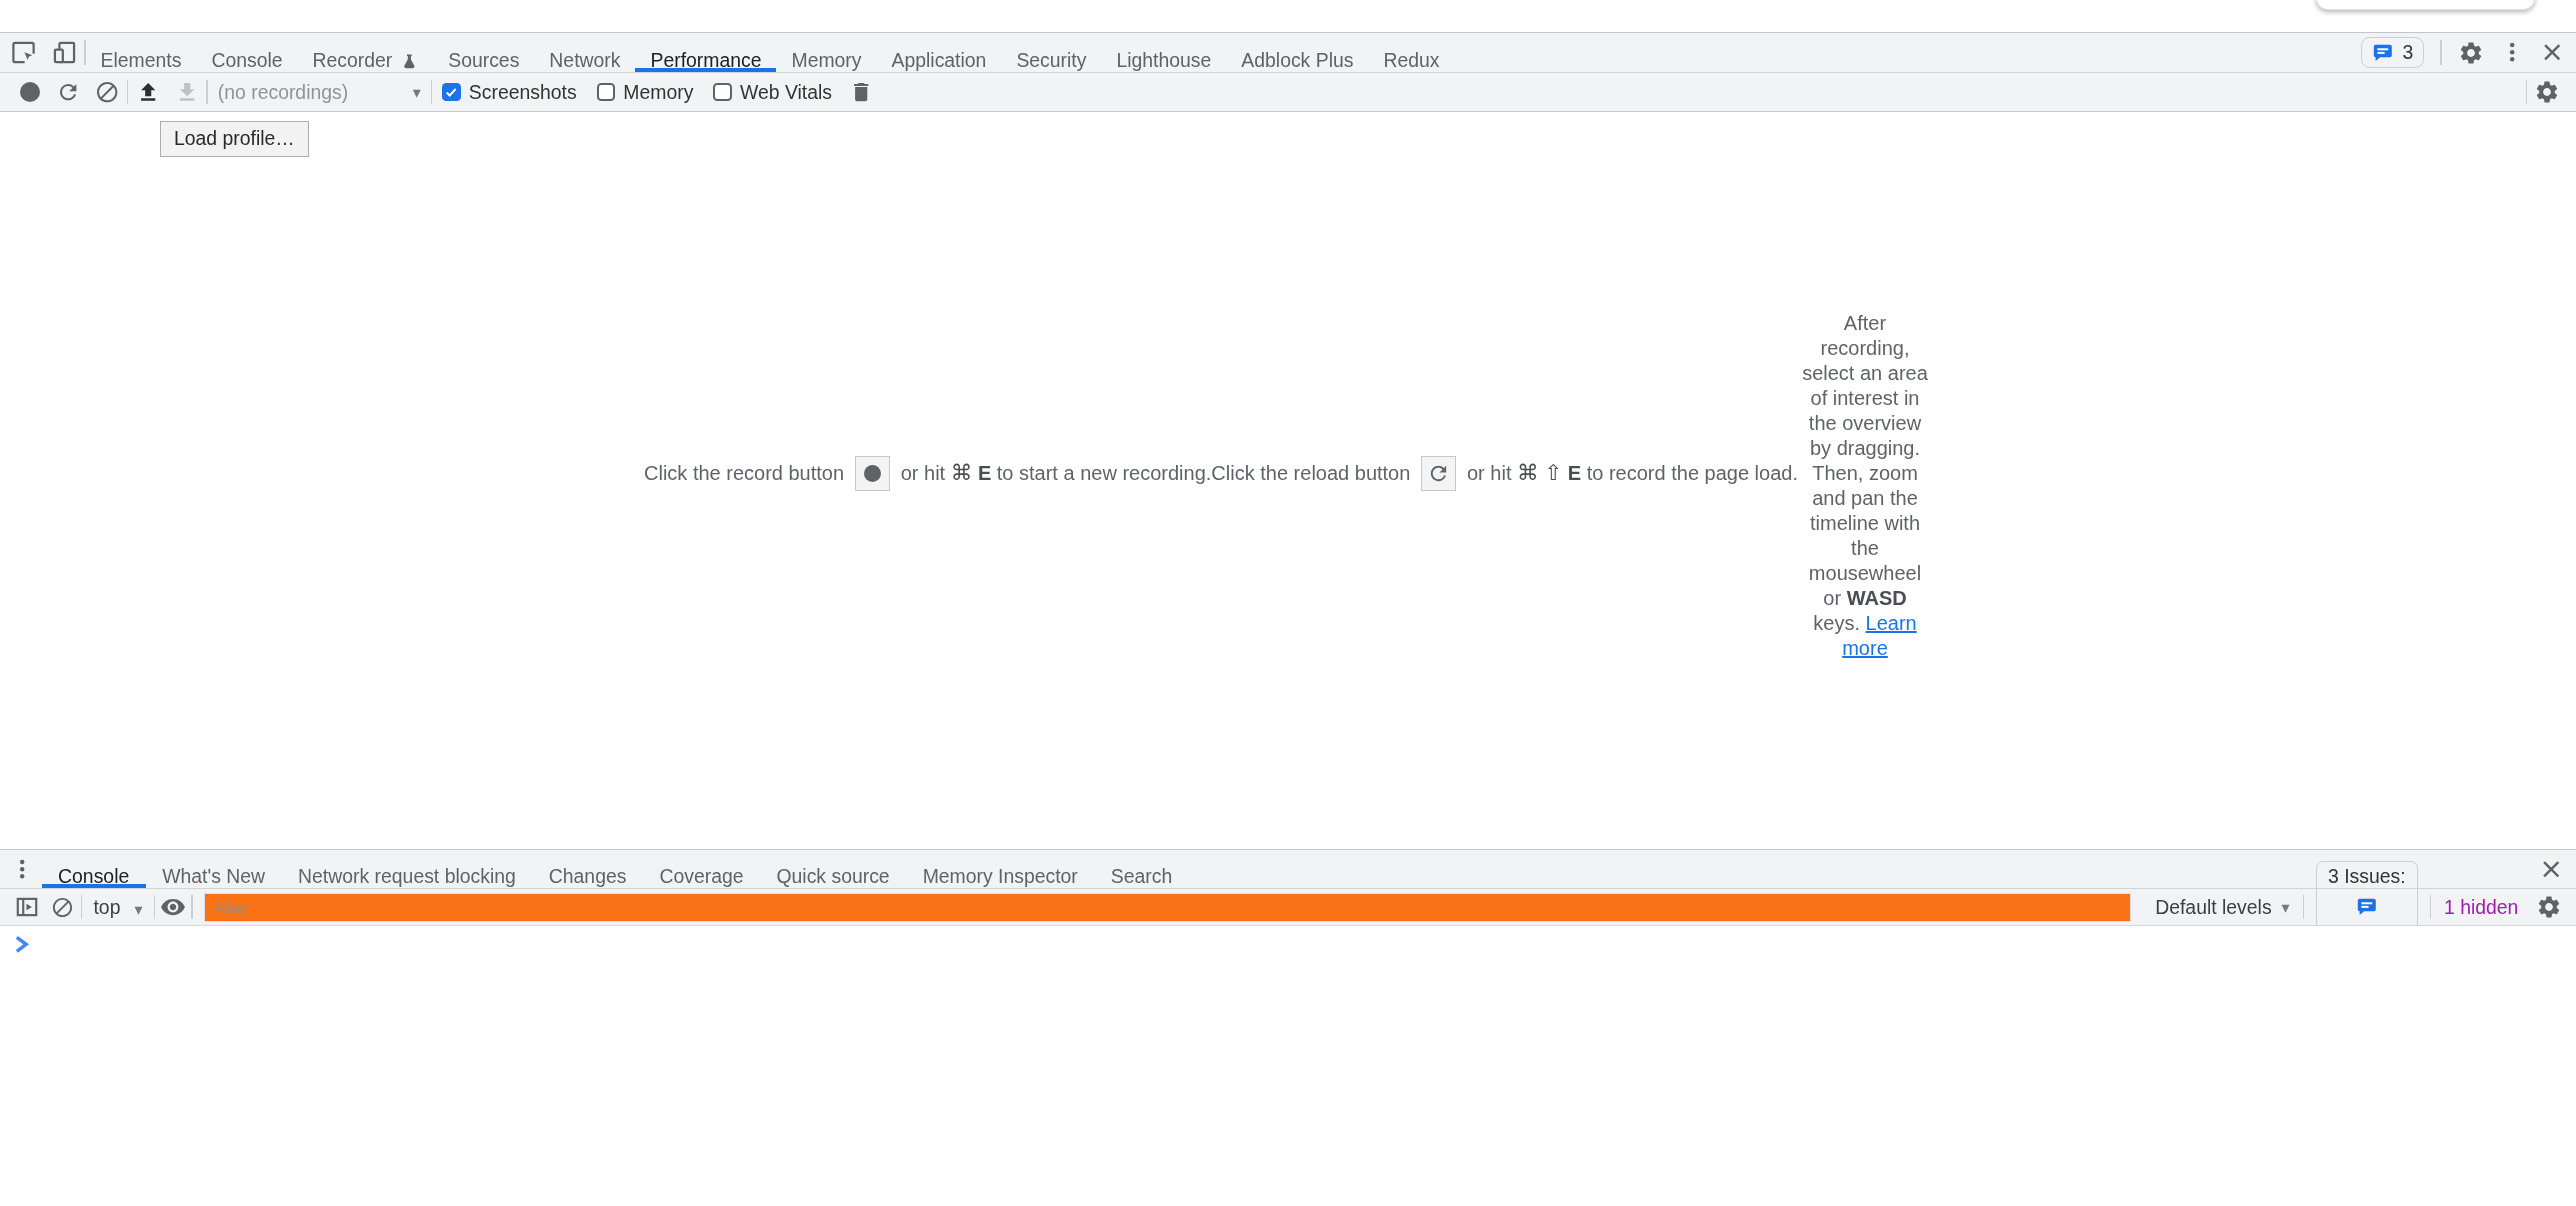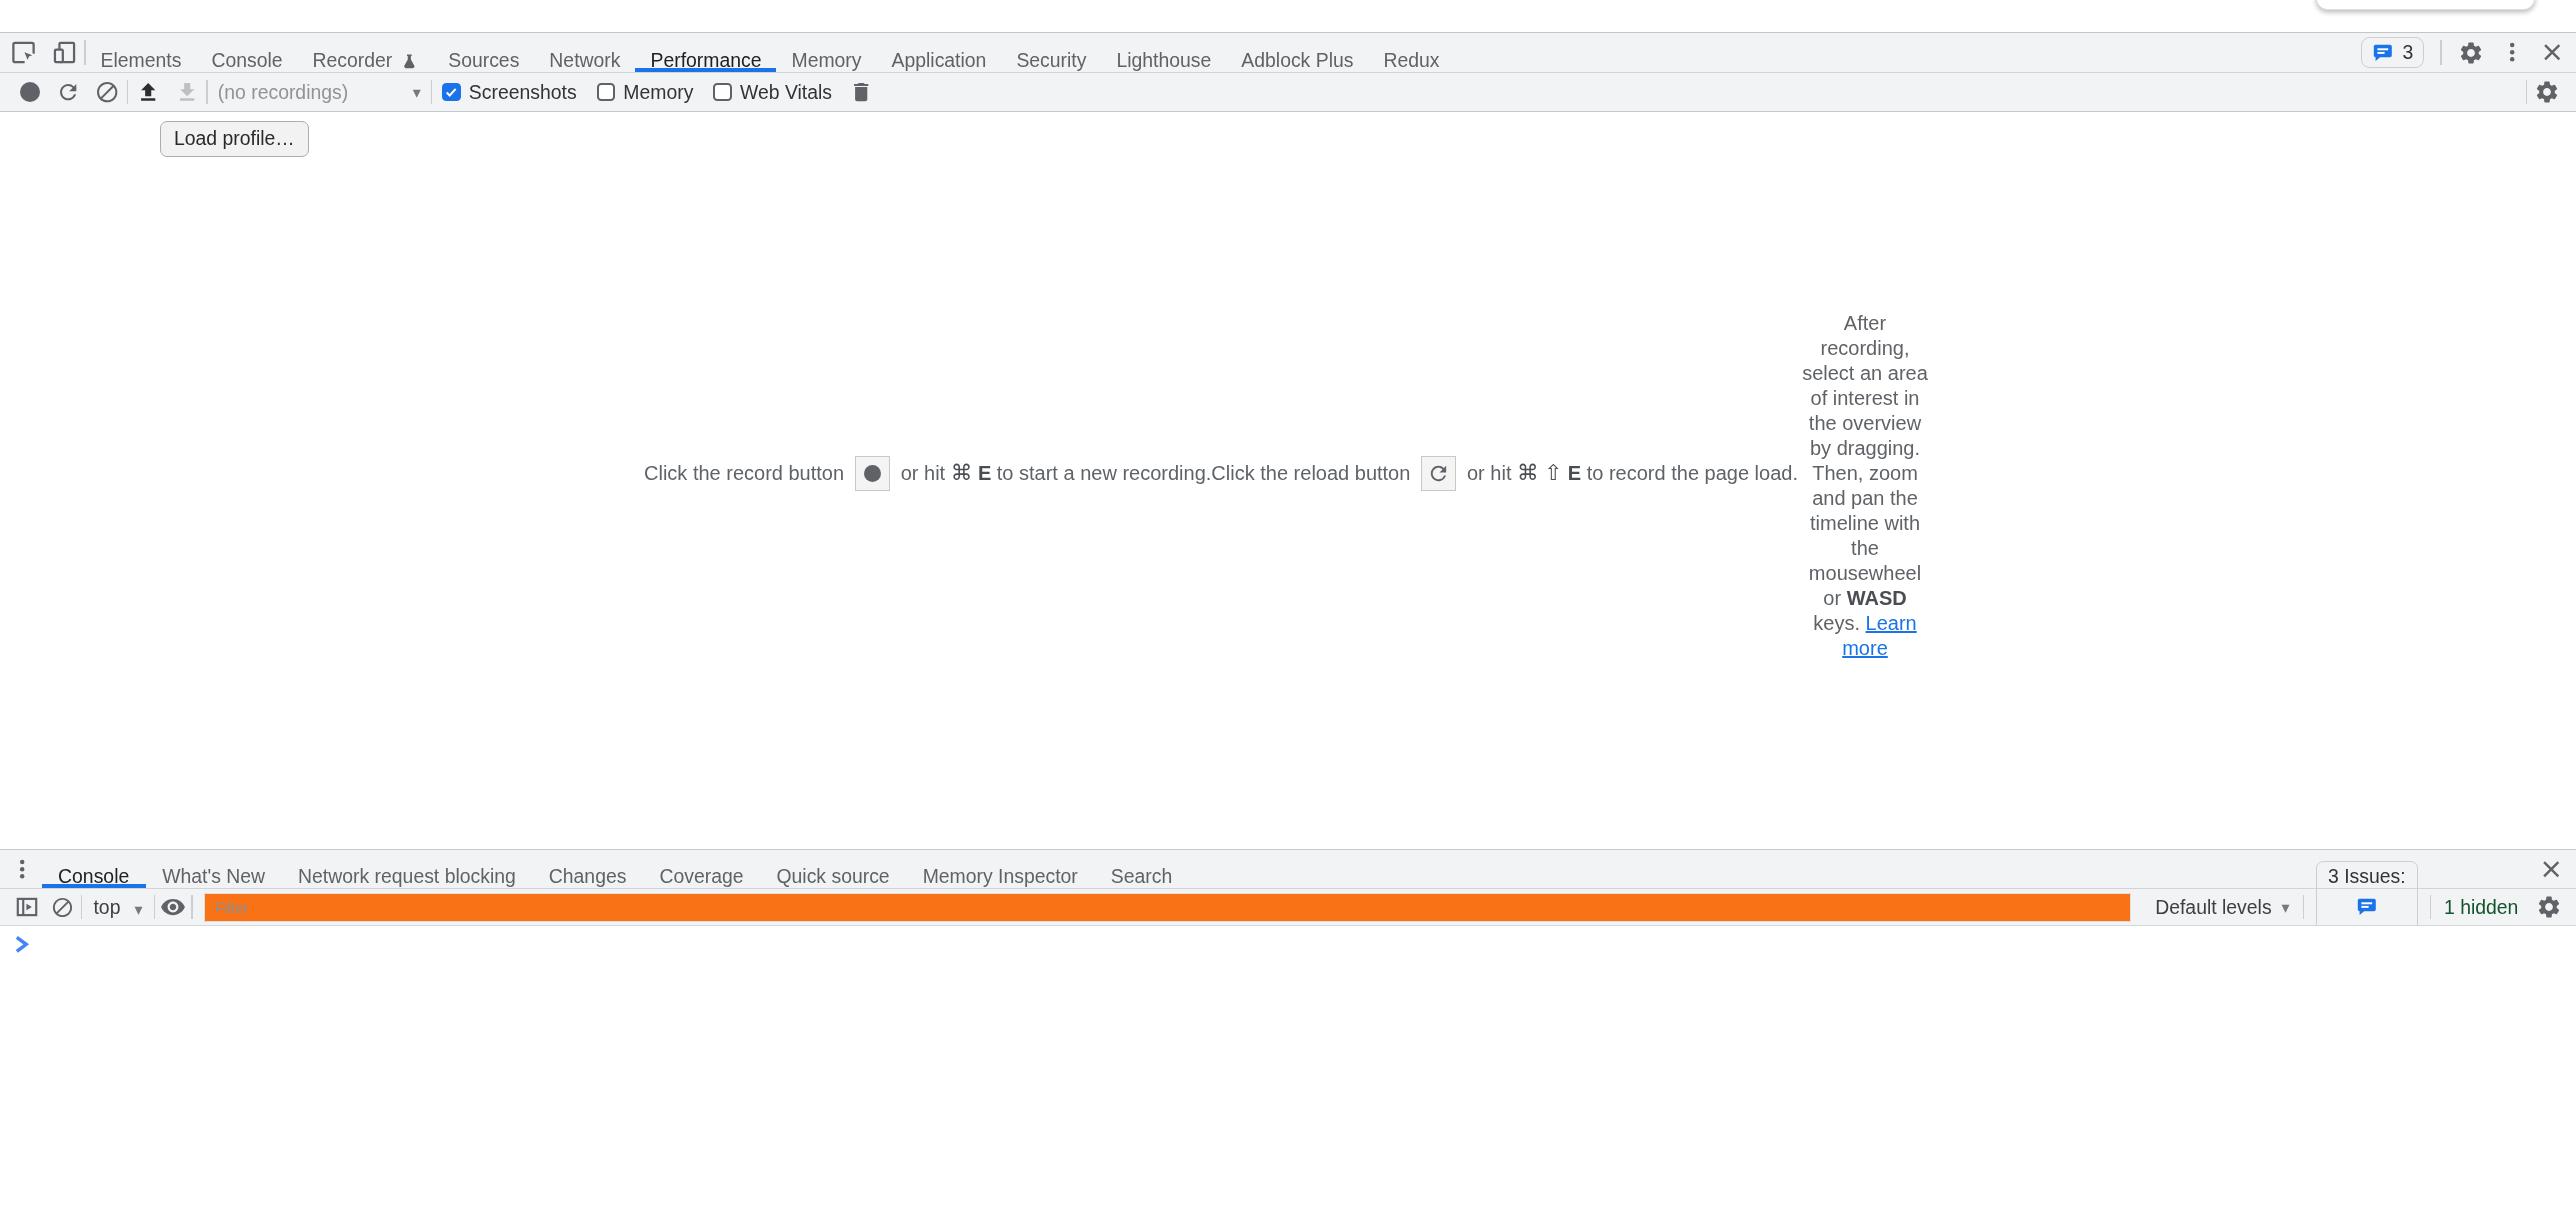--- a/index.html
+++ b/index.html
@@ -67,21 +67,21 @@
   .checkbox { width: 18.7px; height: 18.7px; border-radius: 4.3px; flex: none; }
   .checkbox.checked { background: #1a73e8; display: flex; align-items: center; justify-content: center; }
   .checkbox.unchecked { background: #fff; border: 2.2px solid #5f6368; }
   .check-label { color: #333; }
   .toolbar-spacer { flex: 1; }
 
   
   .main-area { flex: 1; background: #fff; position: relative; }
   .tooltip {
     position: absolute; left: 160px; top: 8.6px;
-    background: #f2f2f2; border: 0.7px solid #adadad; border-radius: 7px;
+    background: #f2f2f2; border: 0.7px solid #adadad; border-radius: 0;
     padding: 5.8px 13px; color: #2a2a2a; font-size: 19.4px;
   }
   .empty-state {
     position: absolute; left: 50%; top: 50%;
     transform: translate(-50%, -50%);
     display: flex; flex-direction: row; align-items: center;
     color: #5f6368; font-size: 20px;
   }
   .hint-line { display: flex; align-items: center; gap: 10.8px; margin-bottom: 14.4px; white-space: nowrap; }
   .inline-btn-box {
@@ -116,21 +116,21 @@
     font-family: "Liberation Sans", sans-serif; font-size: 15px; color: #202124;
     padding: 0 10px; outline: none;
   }
   .filter-input::placeholder { color: #8a8f94; }
   .levels-select { display: flex; align-items: center; gap: 10px; color: #3c4043; padding: 0 13px; cursor: pointer; white-space: nowrap; }
   .issues-btn {
     display: flex; align-items: center; gap: 8.6px;
     border: 1.4px solid #ccced1; border-radius: 7.2px;
     padding: 2.9px 11.5px; margin: 0 11.5px; color: #333; cursor: pointer; white-space: nowrap; flex-direction: column;
   }
-  .hidden-count { color: #14532d; margin: 0 13px; white-space: nowrap; }
+  .hidden-count { color: #a21caf; margin: 0 13px; white-space: nowrap; }
   .console-body { flex: 1; background: #fff; position: relative; }
   .prompt-chevron { position: absolute; left: 13px; top: 8.6px; }
 </style>
 </head>
 <body>
 
 <div class="top-strip">
   <div class="popup-fragment"></div>
 </div>
 

